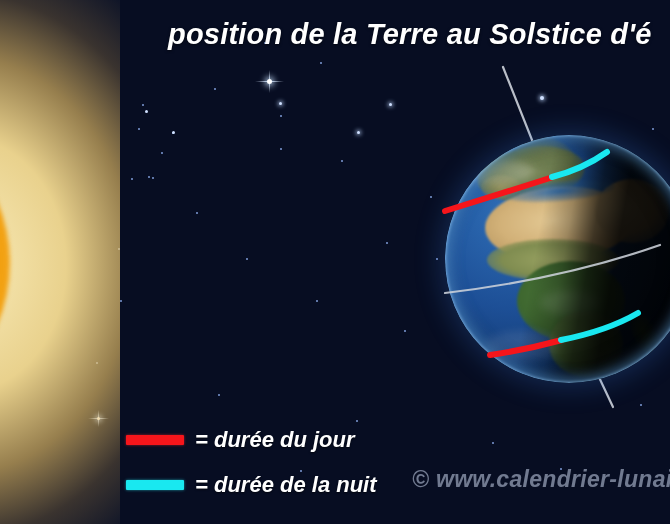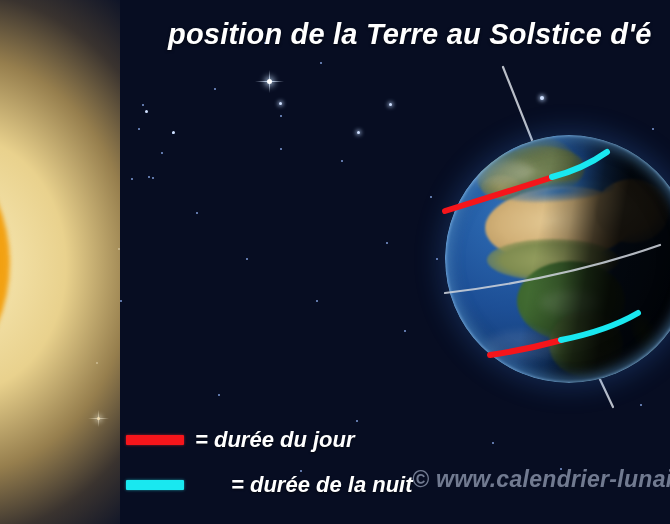--- a/index.html
+++ b/index.html
@@ -214,21 +214,21 @@
   
   #earth-lines { position:absolute; left:-10px; top:-70px; width:270px; height:400px; overflow:visible; }
 
   
   #legend { position:absolute; left:126px; top:420px; }
   .legend-row {
     display:flex; align-items:center;
     height:40px;
     text-align:right;
   }
-  .legend-row + .legend-row { margin-top:5px;gap:36px; }
+  .legend-row + .legend-row { margin-top:5px; }
   .swatch {
     width:58px; height:10px;
     border-radius:1px;
     flex:0 0 auto;
   }
   .swatch.day   { background:#f5151b; box-shadow:0 0 3px rgba(255,40,40,.6); }
   .swatch.night { background:#19e8f0; box-shadow:0 0 3px rgba(40,240,250,.6); }
   .legend-label {
     margin-left:11px;
     color:#ffffff;

